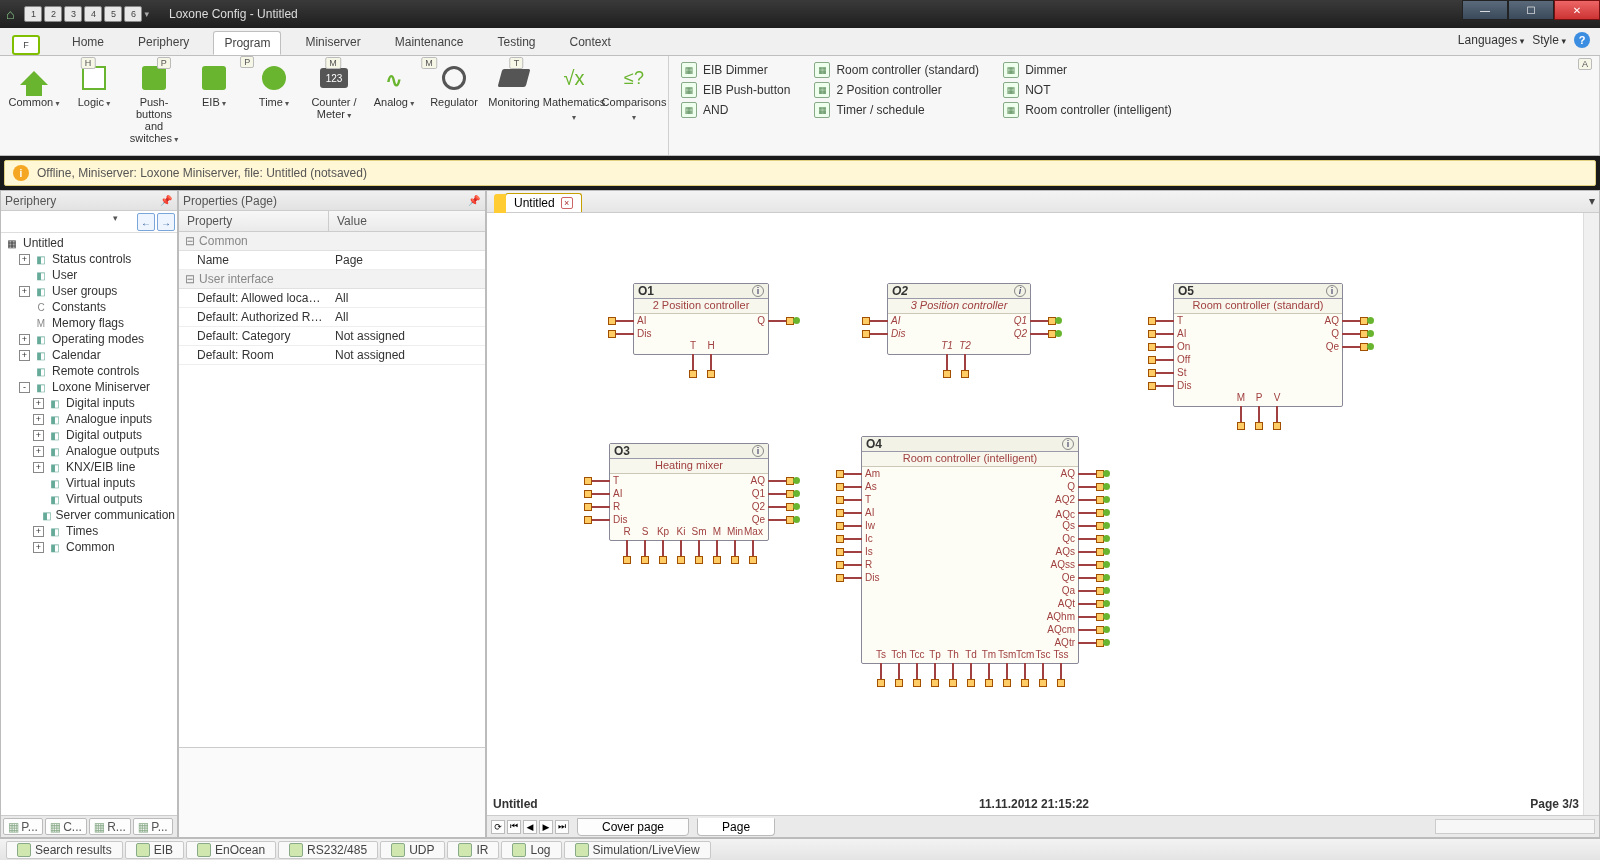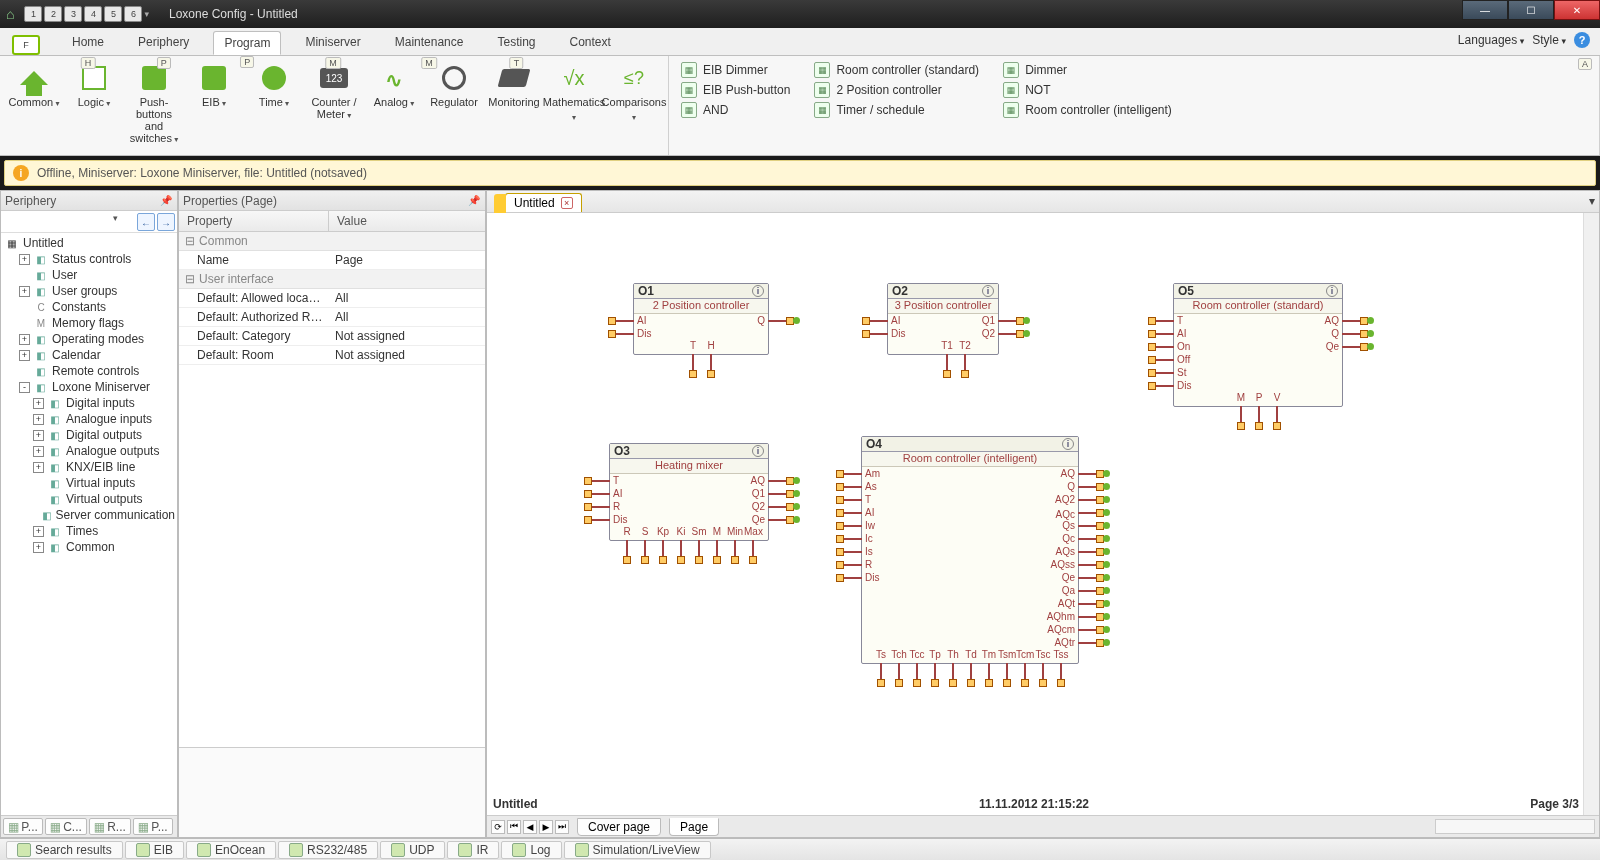--- a/index.html
+++ b/index.html
@@ -83,21 +83,21 @@
 .canvas-tabs .ct { background:#fff; border:1px solid #c5a000; border-bottom:none; padding:2px 8px; border-radius:3px 3px 0 0; display:flex; align-items:center; gap:6px; position:relative;}
 .canvas-tabs .ct::before { content:""; position:absolute; left:-12px; top:0; bottom:-1px; width:12px; background:#ffcc33; border-radius:3px 0 0 0;}
 .canvas-tabs .ct .close { width:12px; height:12px; border:1px solid #c66; color:#a33; font-size:9px; display:flex; align-items:center; justify-content:center; border-radius:2px;}
 .canvas-tabs .menu-right { position:absolute; right:4px; top:3px; color:#444; }
 .canvas { flex:1; background:#fff; position:relative; overflow:hidden; }
 .canvas .scrollbar-v { position:absolute; right:0; top:0; bottom:0; width:16px; background:#f0f0f0; border-left:1px solid #ddd;}
 .canvas .footer { position:absolute; left:6px; right:20px; bottom:4px; display:flex; justify-content:space-between; color:#333; font-weight:bold;}
 .canvas-bottom { height:22px; background:#eaeaea; border-top:1px solid #ccc; display:flex; align-items:center; padding:0 4px; gap:4px; position:relative;}
 .canvas-bottom .nav { display:flex; gap:2px; }
 .canvas-bottom .nav span { width:14px; height:14px; display:flex; align-items:center; justify-content:center; border:1px solid #bbb; background:#fdfdfd; font-size:9px;}
-.canvas-bottom .pgtab { padding:1px 10px; border:1px solid #bbb; background:#fdfdfd; border-radius:0 0 4px 4px; margin-left:4px;}
+.canvas-bottom .pgtab { padding:1px 24px; border:1px solid #bbb; background:#fdfdfd; border-radius:0 0 4px 4px; margin-left:4px;}
 .canvas-bottom .pgtab.active { background:#fff; border-top:1px solid #fff;}
 .canvas-bottom .hscroll { position:absolute; right:4px; top:3px; bottom:3px; width:160px; background:#f7f7f7; border:1px solid #ccc;}
 
 
 .block { position:absolute; background:#fdfdf5; border:1px solid #889; border-radius:2px; }
 .block .hdr { display:flex; justify-content:space-between; background:#f2f2e6; border-bottom:1px solid #99a; padding:0 4px; font-weight:bold; font-size:11px; color:#333; height:15px; align-items:center;}
 .block .hdr .info { width:12px; height:12px; border-radius:50%; border:1px solid #888; color:#557; font-size:9px; display:flex; align-items:center; justify-content:center;}
 .block .title { text-align:center; color:#a04040; font-size:11px; padding:0 4px; height:15px; border-bottom:1px solid #ccc8b8; background:#f7f7ee;}
 .block .body { position:relative; }
 .block .io-l, .block .io-r { position:absolute; font-size:10px; color:#a04040; display:flex; align-items:center; height:13px;}
@@ -517,21 +517,21 @@
             <div class="io-b" style="left: 50px; top: 26px;">T</div>
             <div class="bstub" style="left: 58px; top: 40px;">
               <div class="cap"></div>
             </div>
             <div class="io-b" style="left: 68px; top: 26px;">H</div>
             <div class="bstub" style="left: 76px; top: 40px;">
               <div class="cap"></div>
             </div>
           </div>
         </div>
-        <div class="block" style="left: 400px; top: 70px; width: 112px;">
+        <div class="block" style="left: 400px; top: 70px; width: 144px; font-style: italic;">
           <div class="hdr">
             <span>O2</span>
             <span class="info">i</span>
           </div>
           <div class="title">3 Position controller</div>
           <div class="body" style="height: 40px;">
             <div class="io-l" style="top: 0px;">AI</div>
             <div class="stub l" style="top: 6px;">
               <div class="cap"></div>
             </div>

